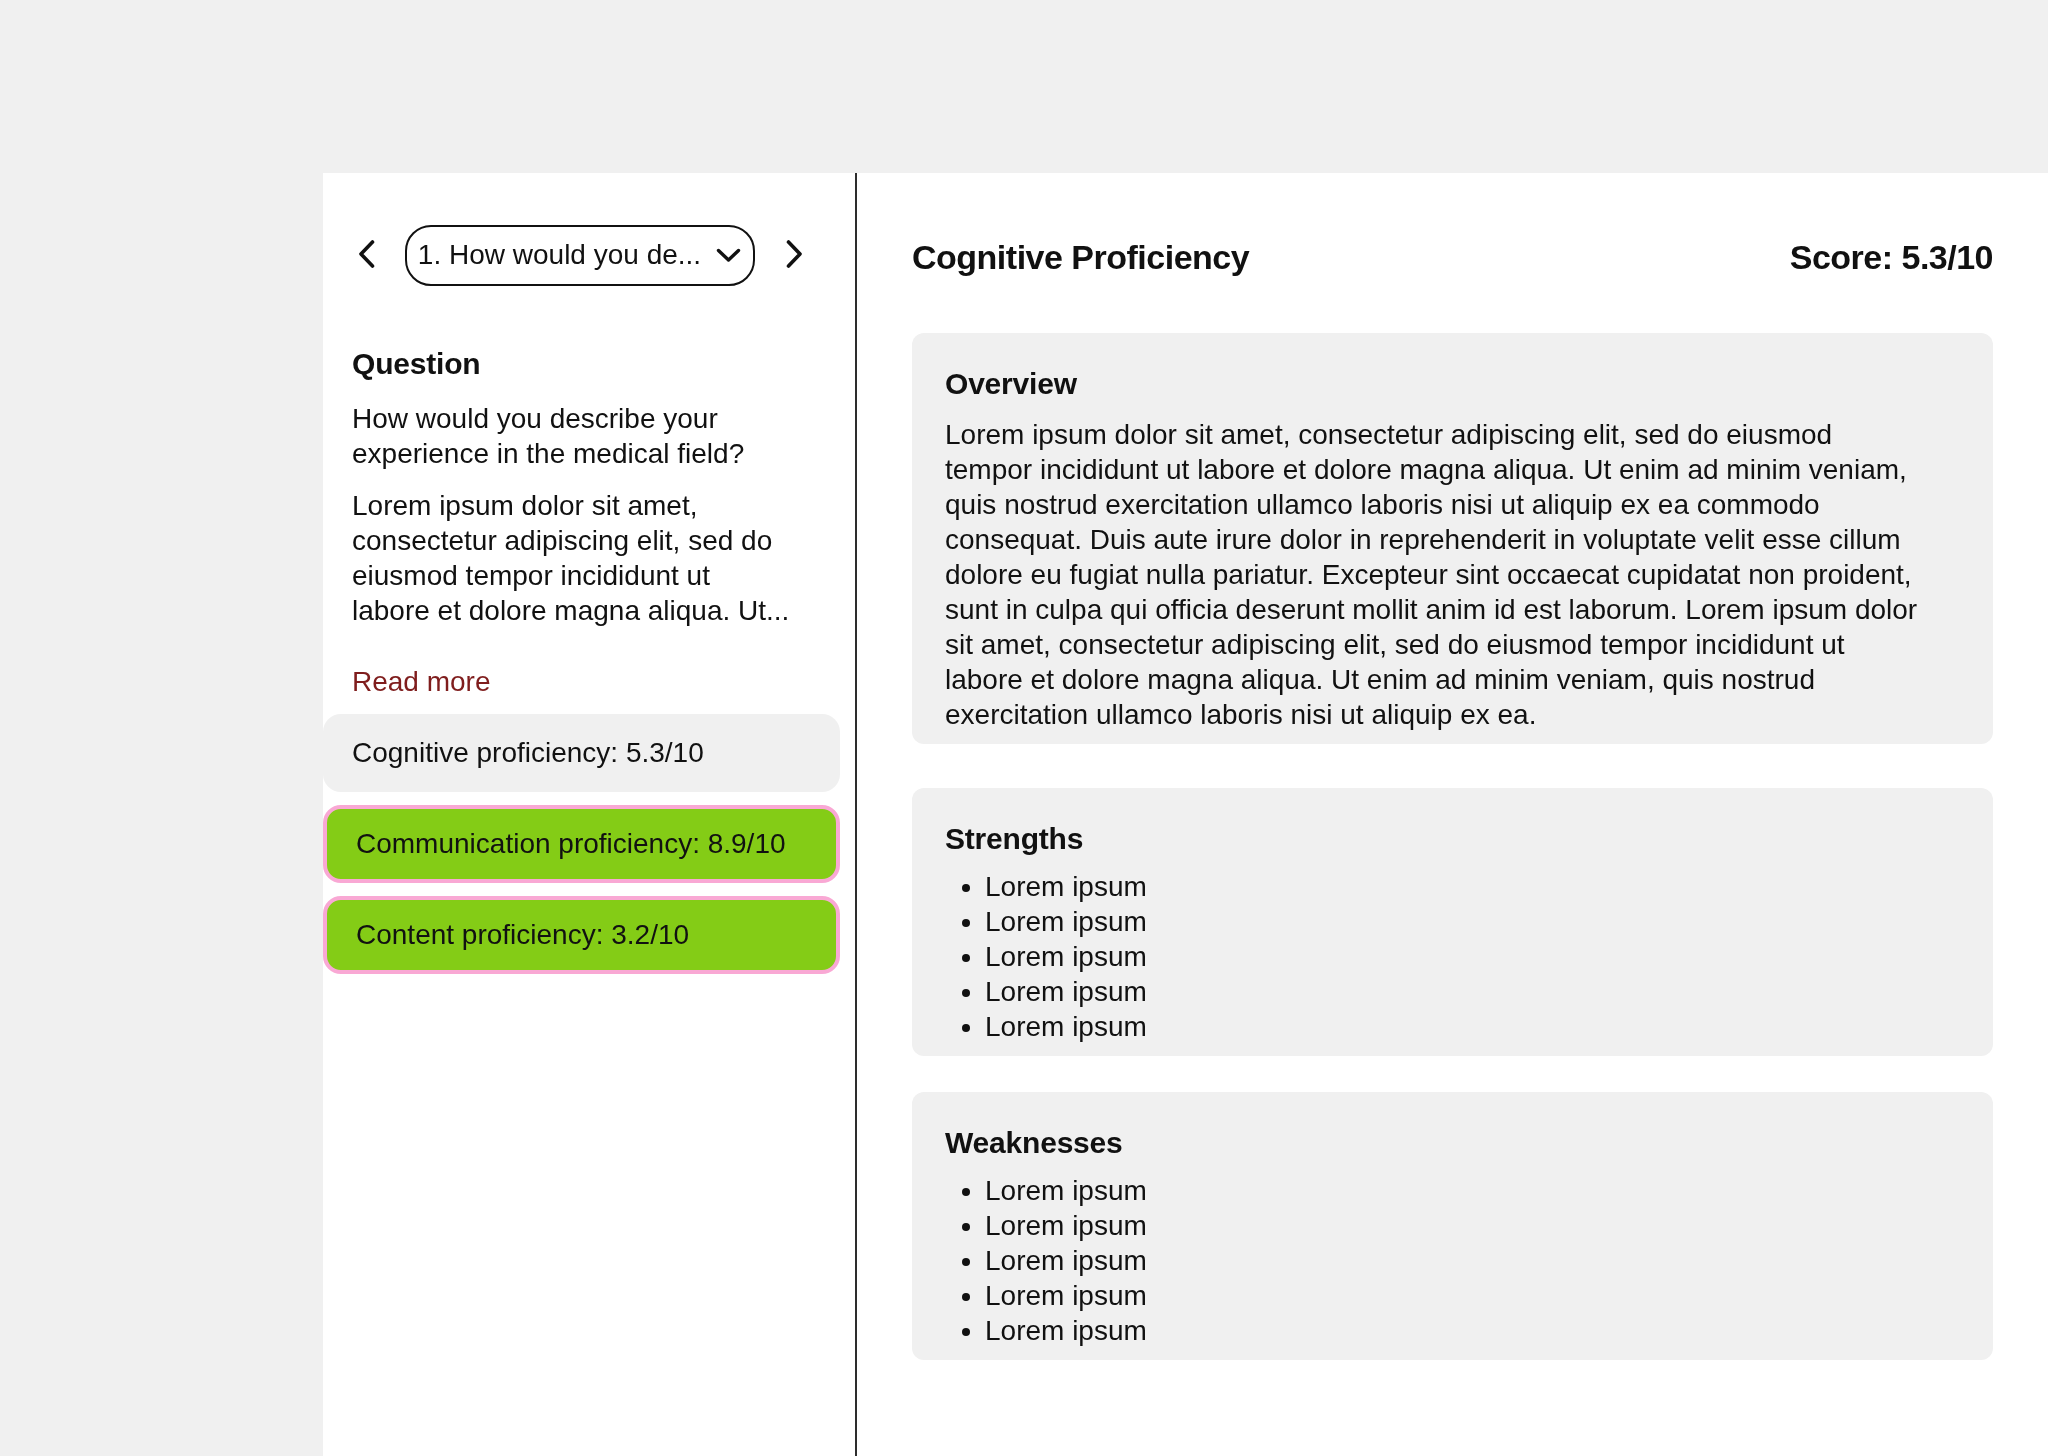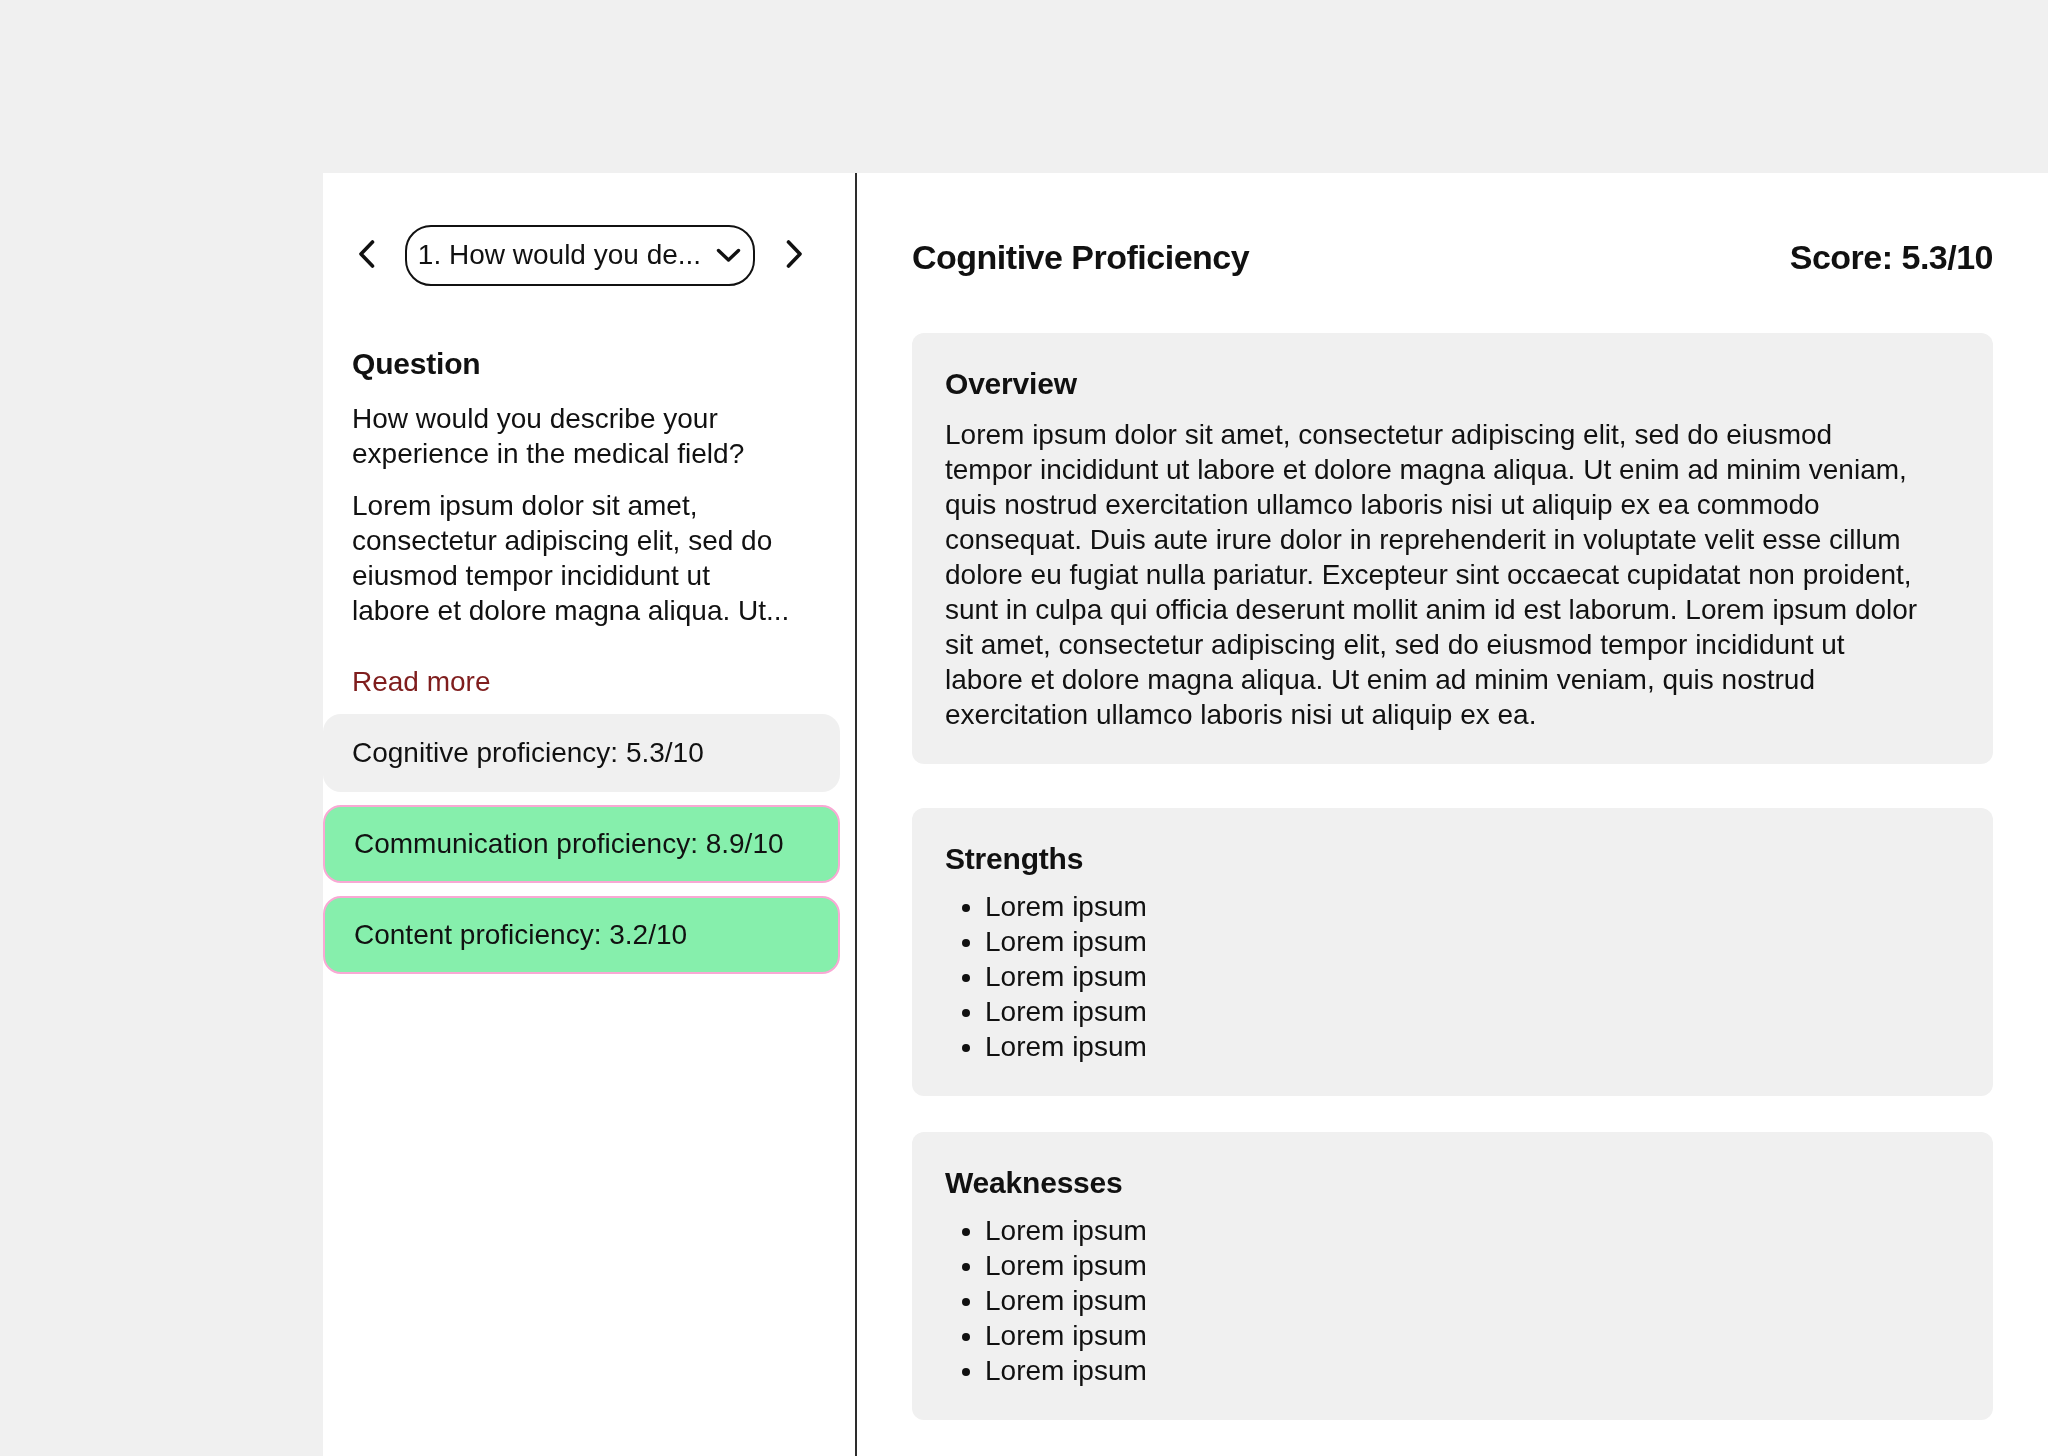--- a/index.html
+++ b/index.html
@@ -89,22 +89,22 @@
   .prof-list { margin-top: 15px; }
   .prof-item {
     width: 517px; height: 78px;
     box-sizing: border-box;
     border-radius: 18px;
     display: flex; align-items: center;
     padding-left: 29px;
     font-size: 28px;
     margin-bottom: 13px;
     cursor: pointer;
-    background: #86efac;
-    border: 2px solid #f9a8d4;
+    background: #84cc16;
+    border: 4px solid #f9a8d4;
   }
   .prof-item.selected {
     background: #f0f0f0;
     border: none;
     padding-left: 29px;
   }
 
   
   .content {
     flex: 1;
@@ -116,21 +116,21 @@
     display: flex; justify-content: space-between; align-items: flex-start;
   }
   .content-title, .content-score {
     font-size: 34px; font-weight: bold; letter-spacing: -0.5px;
     line-height: 40px;
   }
 
   .card {
     background: #f0f0f0;
     border-radius: 12px;
-    padding: 33px 33px 32px 33px;
+    padding: 33px 33px 12px 33px;
   }
   .card-overview  { margin-top: 56px; }
   .card-strengths { margin-top: 44px; }
   .card-weaknesses{ margin-top: 36px; }
 
   .card-heading {
     font-size: 30px; font-weight: bold; letter-spacing: -0.2px;
     line-height: 36px;
     margin: 0;
   }

